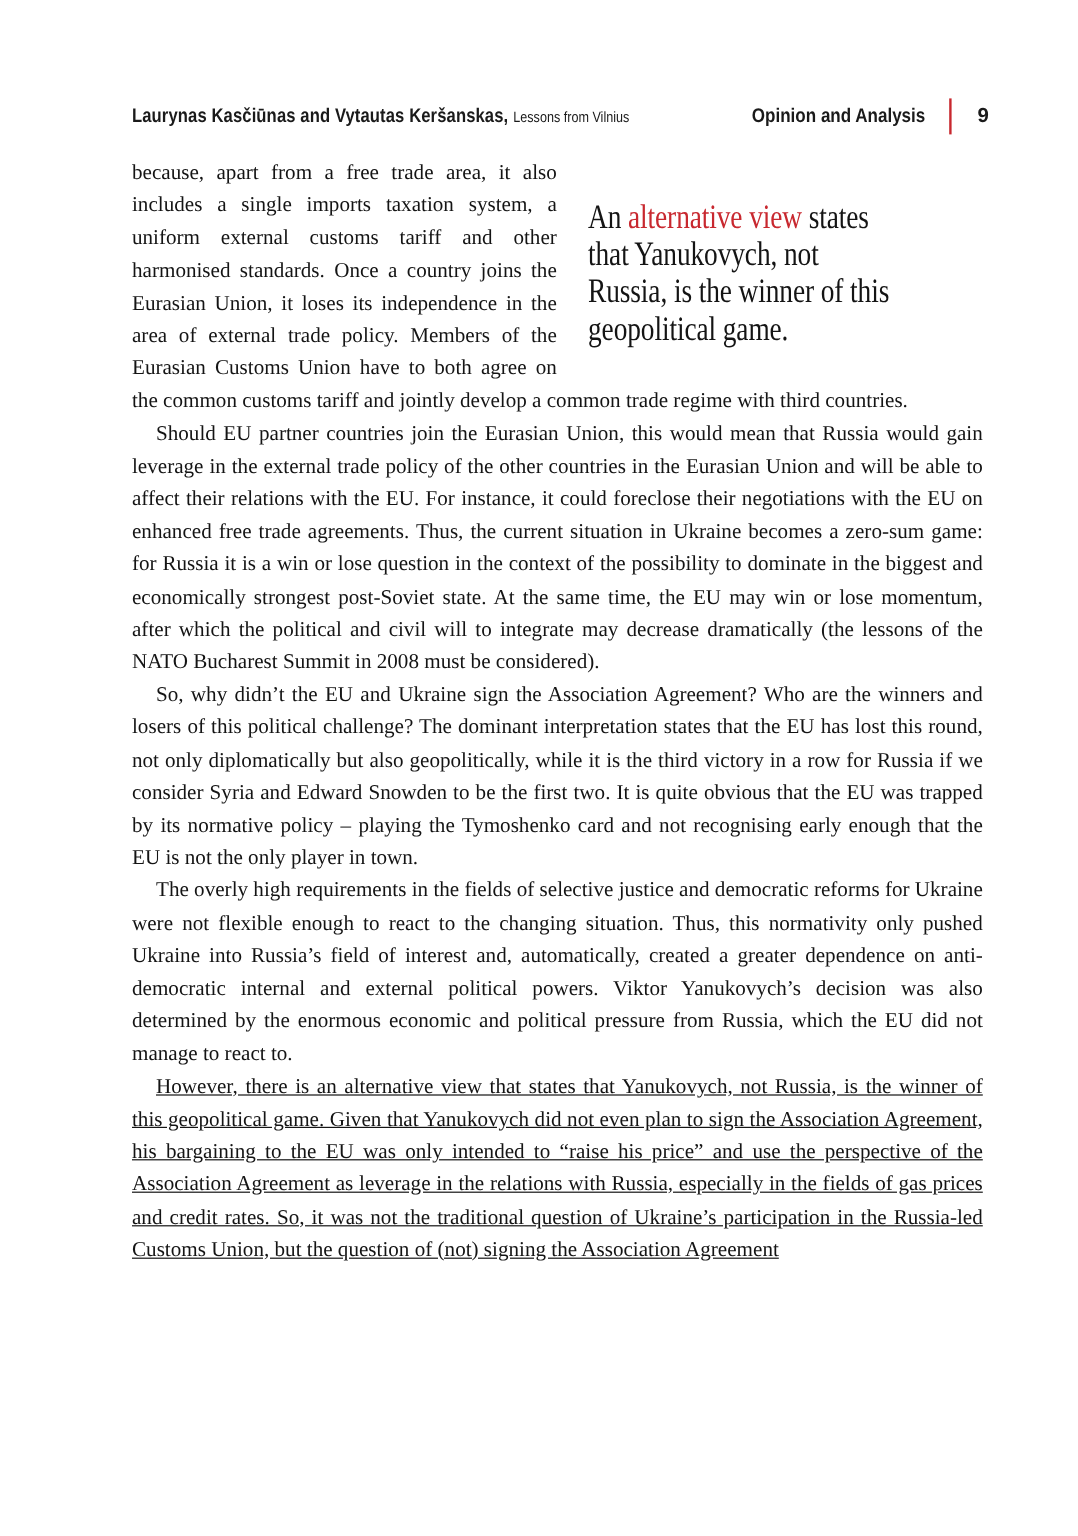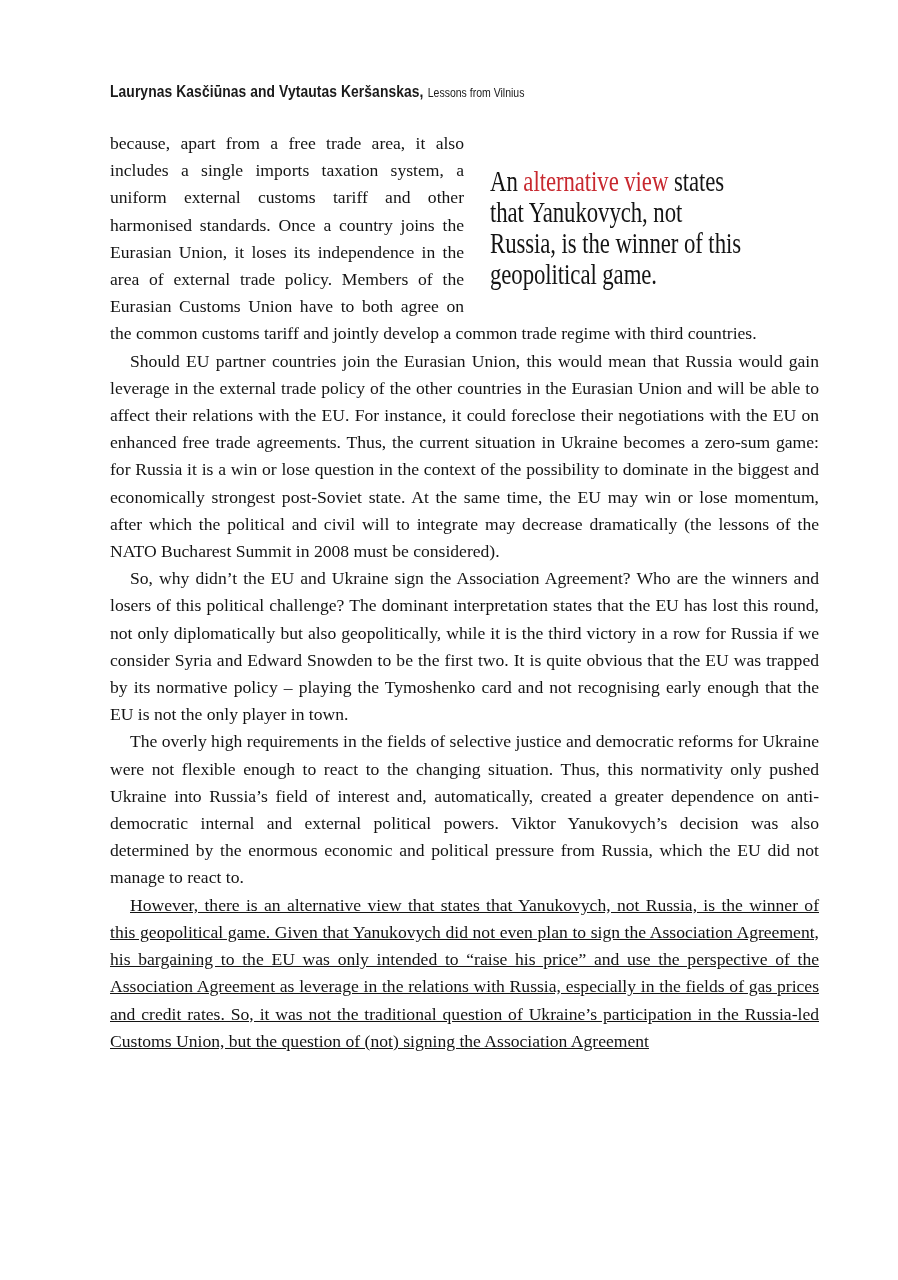--- a/index.html
+++ b/index.html
@@ -124,20 +124,25 @@
 </head>
 <body>
 
 <div class="page">
 
   <div class="running-header">
     <div class="header-left">
       <span class="header-authors">Laurynas Kasčiūnas and Vytautas Keršanskas,</span>
       <span class="header-article">Lessons from Vilnius</span>
     </div>
+    <div class="header-right">
+      <span class="header-section">Opinion and Analysis</span>
+      <span class="header-rule"></span>
+      <span class="header-pageno">9</span>
+    </div>
   </div>
 
   <div class="body-block">
 
     <blockquote class="pullquote"><span>An </span><span class="accent">alternative view</span><span> states that Yanukovych, not Russia, is the winner of this geopolitical game.</span></blockquote>
 
     <p>because, apart from a free trade area, it also includes a single imports taxation system, a uniform external customs tariff and other harmonised standards. Once a country joins the Eurasian Union, it loses its independence in the area of external trade policy. Members of the Eurasian Customs Union have to both agree on the common customs tariff and jointly develop a common trade regime with third countries.</p>
     <p class="indent">Should EU partner countries join the Eurasian Union, this would mean that Russia would gain leverage in the external trade policy of the other countries in the Eurasian Union and will be able to affect their relations with the EU. For instance, it could foreclose their negotiations with the EU on enhanced free trade agreements. Thus, the current situation in Ukraine becomes a zero-sum game: for Russia it is a win or lose question in the context of the possibility to dominate in the biggest and economically strongest post-Soviet state. At the same time, the EU may win or lose momentum, after which the political and civil will to integrate may decrease dramatically (the lessons of the NATO Bucharest Summit in 2008 must be considered).</p>
     <p class="indent">So, why didn’t the EU and Ukraine sign the Association Agreement? Who are the winners and losers of this political challenge? The dominant interpretation states that the EU has lost this round, not only diplomatically but also geopolitically, while it is the third victory in a row for Russia if we consider Syria and Edward Snowden to be the first two. It is quite obvious that the EU was trapped by its normative policy – playing the Tymoshenko card and not recognising early enough that the EU is not the only player in town.</p>
     <p class="indent">The overly high requirements in the fields of selective justice and democratic reforms for Ukraine were not flexible enough to react to the changing situation. Thus, this normativity only pushed Ukraine into Russia’s field of interest and, automatically, created a greater dependence on anti-democratic internal and external political powers. Viktor Yanukovych’s decision was also determined by the enormous economic and political pressure from Russia, which the EU did not manage to react to.</p>

